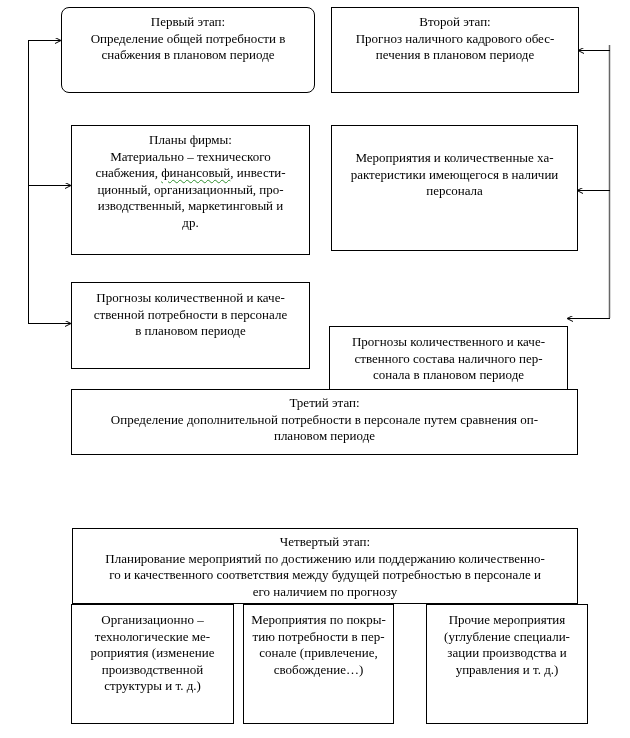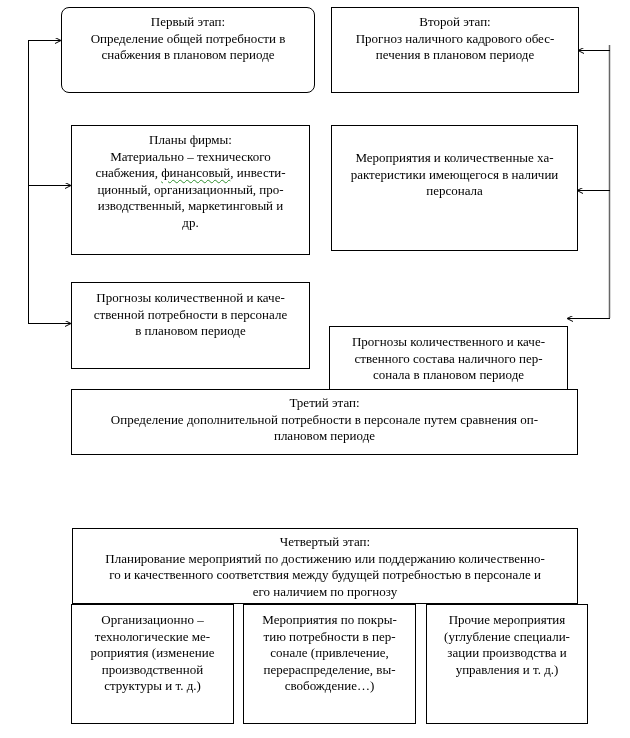--- a/index.html
+++ b/index.html
@@ -95,25 +95,24 @@
 </div>
 
 <div class="box" style="left:71px; top:604px; width:163px; height:120px; padding-top:7px;">
   <span class="line">Организационно –</span>
   <span class="line">технологические ме-</span>
   <span class="line"><span>роприятия (</span><span>изменение</span></span>
   <span class="line">производственной</span>
   <span class="line">структуры и т. д.)</span>
 </div>
 
-<div class="box" style="left:243px; top:604px; width:173px; height:120px; padding-top:7px;">
+<div class="box" style="left:243px; top:604px; width:151px; height:120px; padding-top:7px;">
   <span class="line">Мероприятия по покры-</span>
   <span class="line">тию потребности в пер-</span>
   <span class="line">сонале (привлечение,</span>
-  <span class="line">перераспределение, вы-</span>
   <span class="line">свобождение…)</span>
 </div>
 
 <div class="box" style="left:426px; top:604px; width:162px; height:120px; padding-top:7px;">
   <span class="line">Прочие мероприятия</span>
   <span class="line">(углубление специали-</span>
   <span class="line">зации производства и</span>
   <span class="line">управления и т. д.)</span>
 </div>
 

